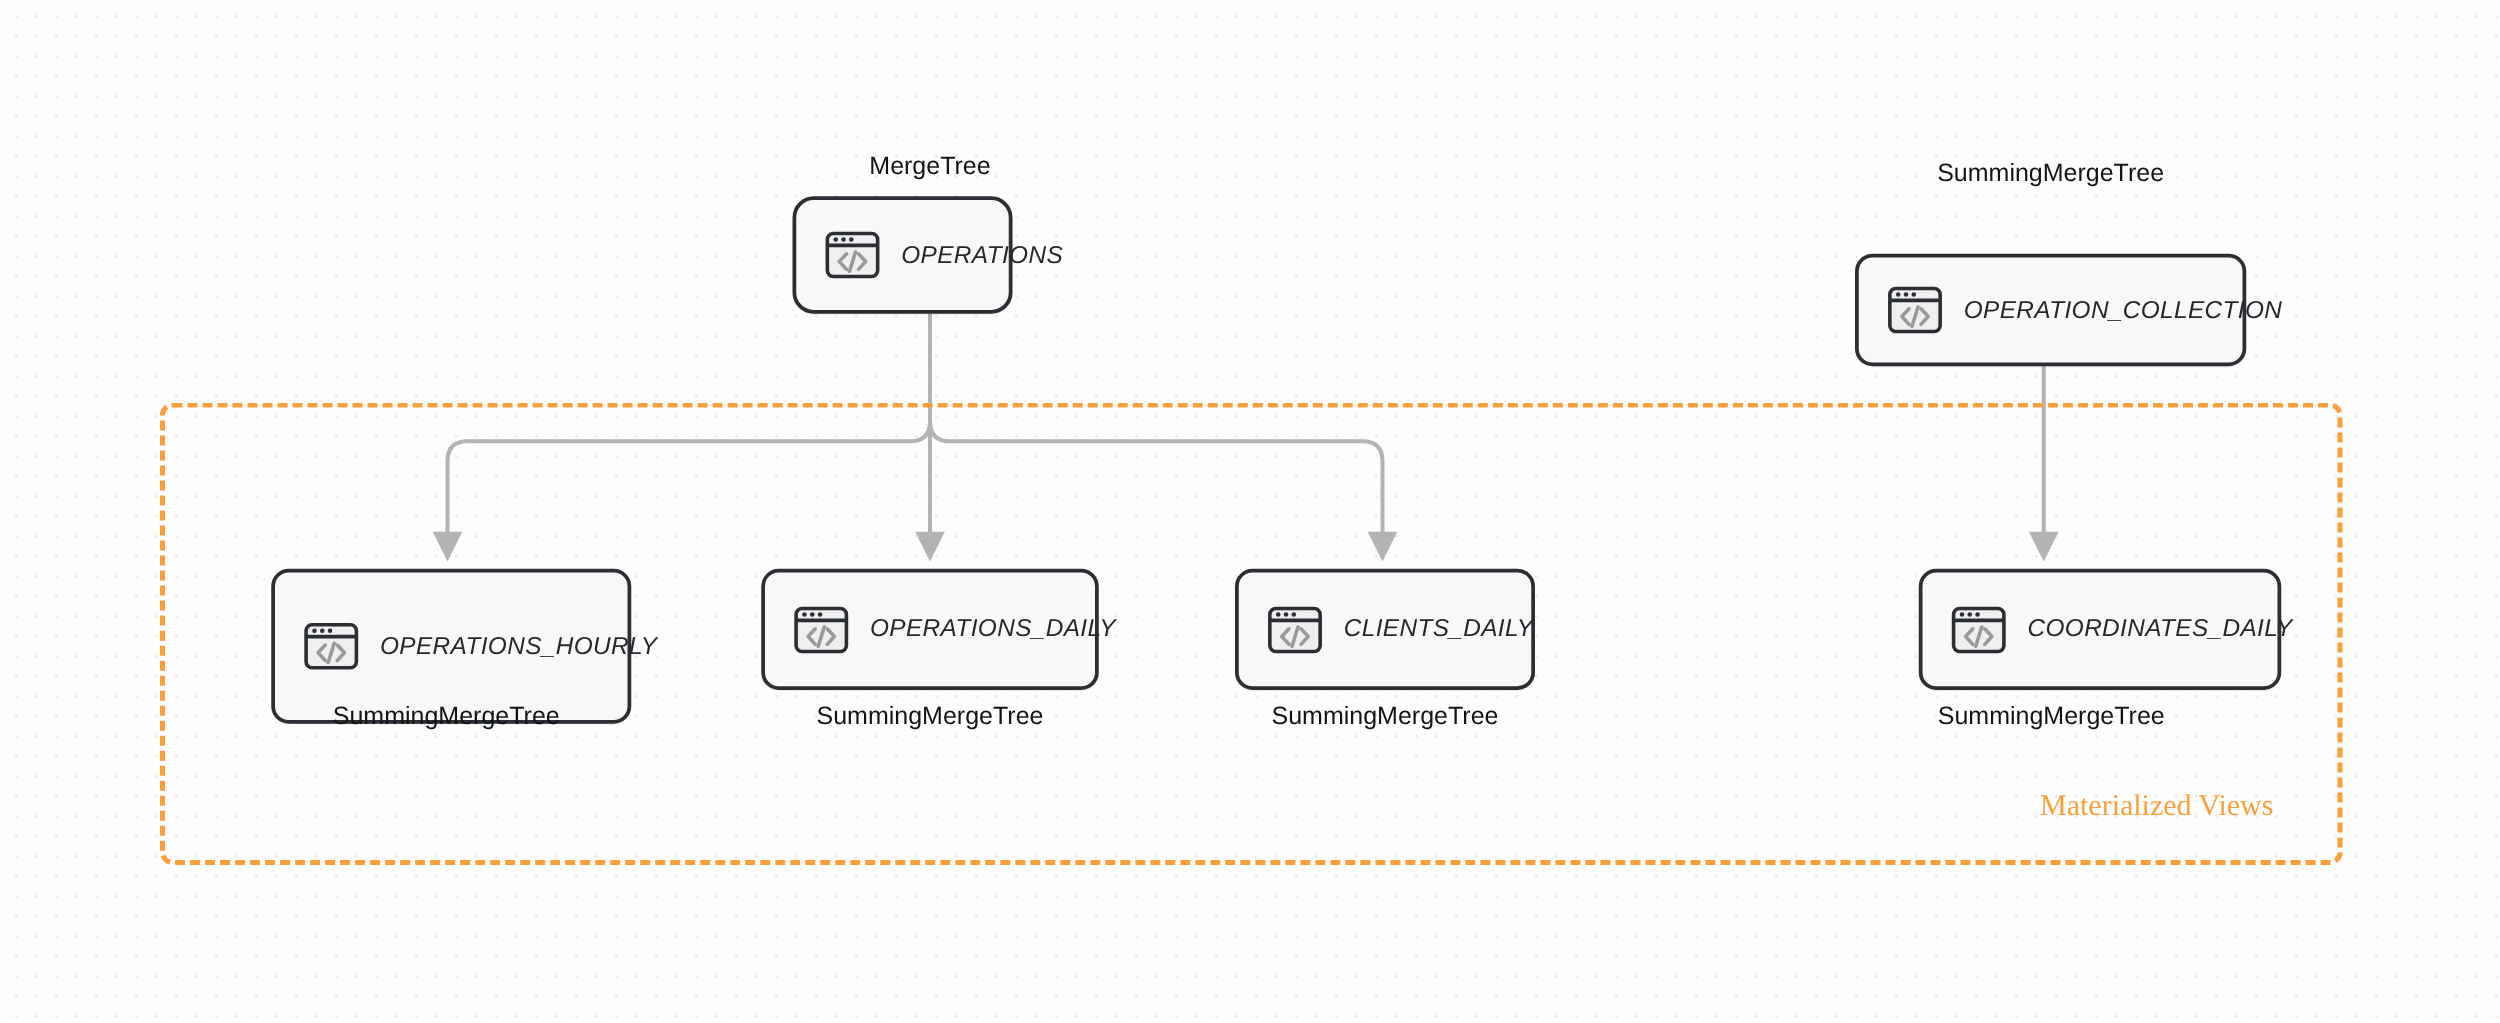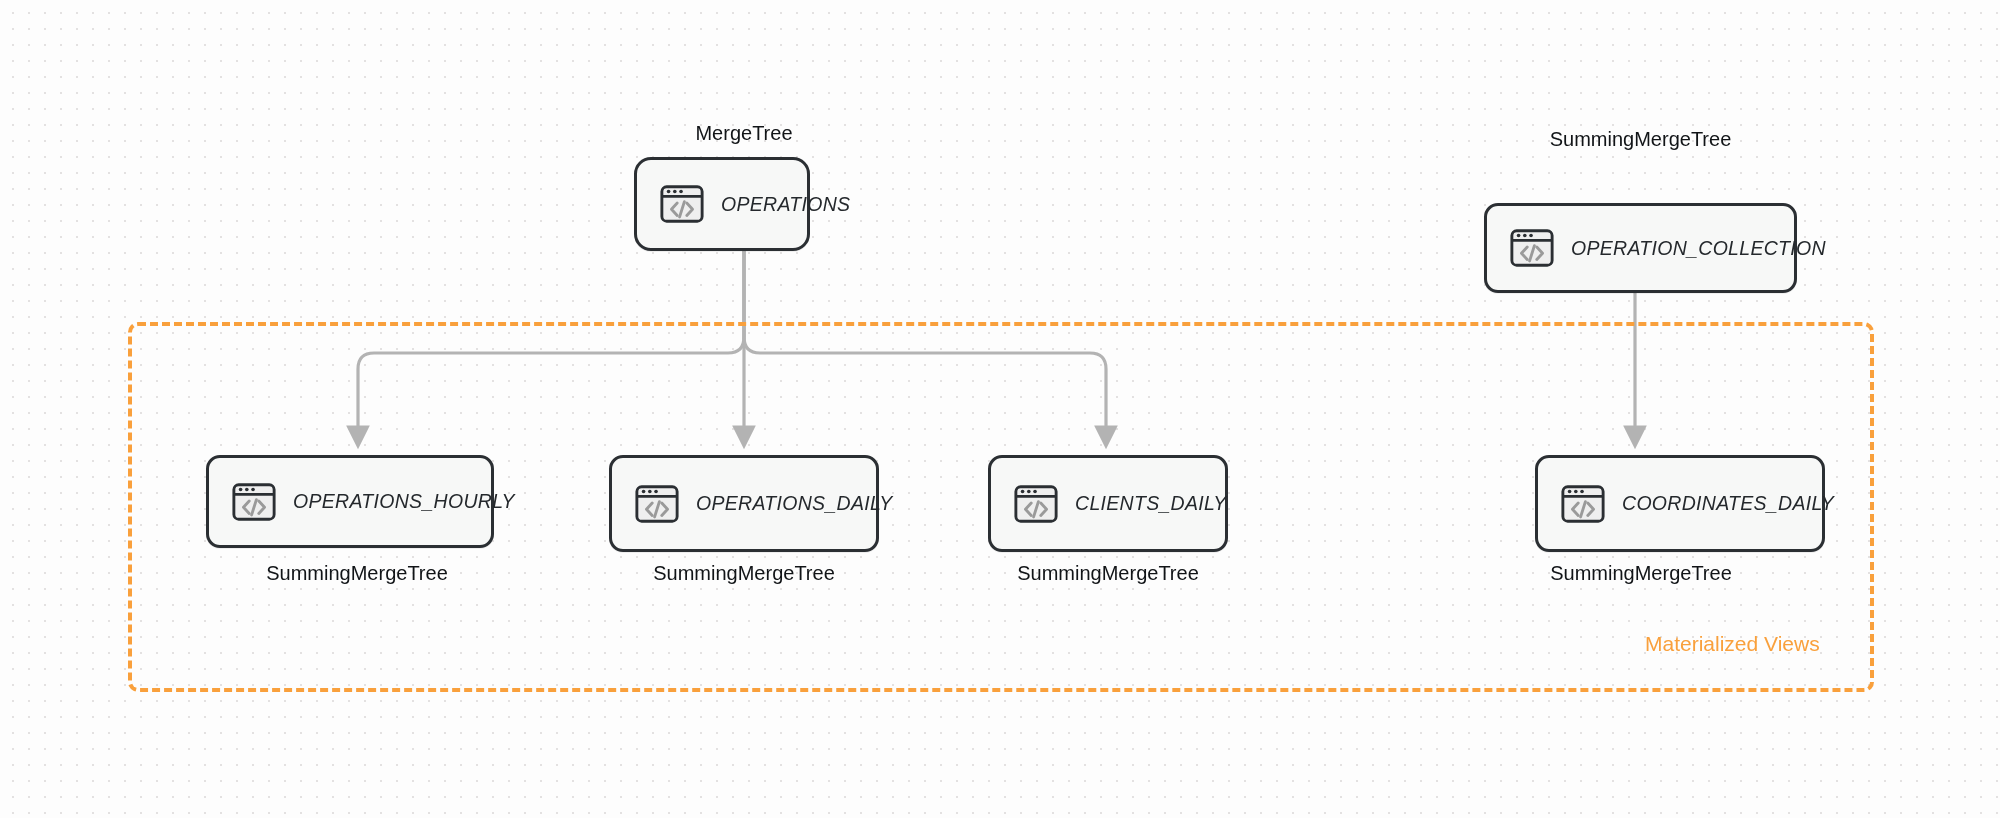--- a/index.html
+++ b/index.html
@@ -30,24 +30,23 @@
   
   .group-box {
     position: absolute;
     box-sizing: border-box;
     border: 4px dashed #f9a03c;
     border-radius: 10px;
   }
   .group-label {
     position: absolute;
     color: #f9a03c;
-    font-size: 21px;
-    font-family: Liberation Sans, sans-serif;
+    font-size: 24px;
+    font-family: Liberation Serif, serif;
     white-space: nowrap;
-    margin-left: 13px;
   }
 
   
   .node {
     position: absolute;
     box-sizing: border-box;
     background: #f7f8f7;
     border: 3.5px solid #2b2f33;
     border-radius: 14px;
     display: flex;
@@ -126,21 +125,21 @@
       <circle cx="10" cy="11" r="1.9" fill="#2b2f33"></circle>
       <circle cx="16.5" cy="11" r="1.9" fill="#2b2f33"></circle>
       <circle cx="23" cy="11" r="1.9" fill="#2b2f33"></circle>
       <path d="M19 23 L13 29.5 L19 36" fill="none" stroke="#9a9a9a" stroke-width="3" stroke-linecap="round" stroke-linejoin="round"></path>
       <path d="M29 23 L35 29.5 L29 36" fill="none" stroke="#9a9a9a" stroke-width="3" stroke-linecap="round" stroke-linejoin="round"></path>
       <path d="M26.5 21.5 L21.5 37.5" fill="none" stroke="#9a9a9a" stroke-width="3" stroke-linecap="round"></path>
     </svg>
     <span class="node-label">OPERATION_COLLECTION</span>
   </div>
 
-  <div class="node" style="left:206px; top:455px; width:288px; height:93px;text-align:center;">
+  <div class="node" style="left:217px; top:455px; width:288px; height:124px;text-align:center;">
     <svg class="node-icon" viewBox="0 0 48 48" xmlns="http://www.w3.org/2000/svg">
       <rect x="3" y="6" width="42" height="36" rx="5" ry="5" fill="#efefef" stroke="#2b2f33" stroke-width="3"></rect>
       <path d="M3 16 H45" stroke="#2b2f33" stroke-width="3"></path>
       <circle cx="10" cy="11" r="1.9" fill="#2b2f33"></circle>
       <circle cx="16.5" cy="11" r="1.9" fill="#2b2f33"></circle>
       <circle cx="23" cy="11" r="1.9" fill="#2b2f33"></circle>
       <path d="M19 23 L13 29.5 L19 36" fill="none" stroke="#9a9a9a" stroke-width="3" stroke-linecap="round" stroke-linejoin="round"></path>
       <path d="M29 23 L35 29.5 L29 36" fill="none" stroke="#9a9a9a" stroke-width="3" stroke-linecap="round" stroke-linejoin="round"></path>
       <path d="M26.5 21.5 L21.5 37.5" fill="none" stroke="#9a9a9a" stroke-width="3" stroke-linecap="round"></path>
     </svg>

